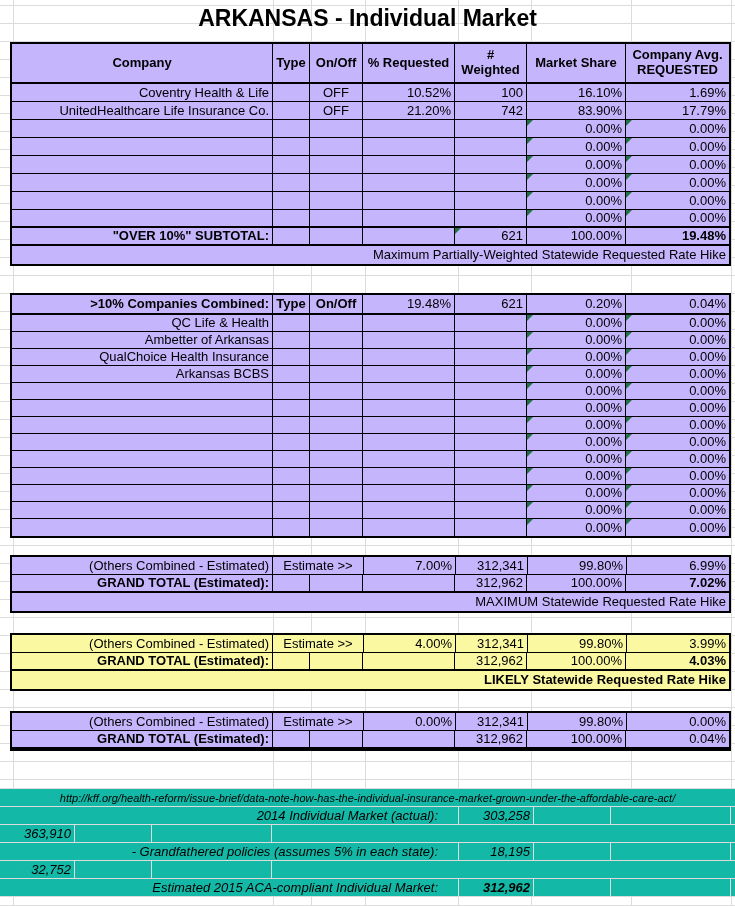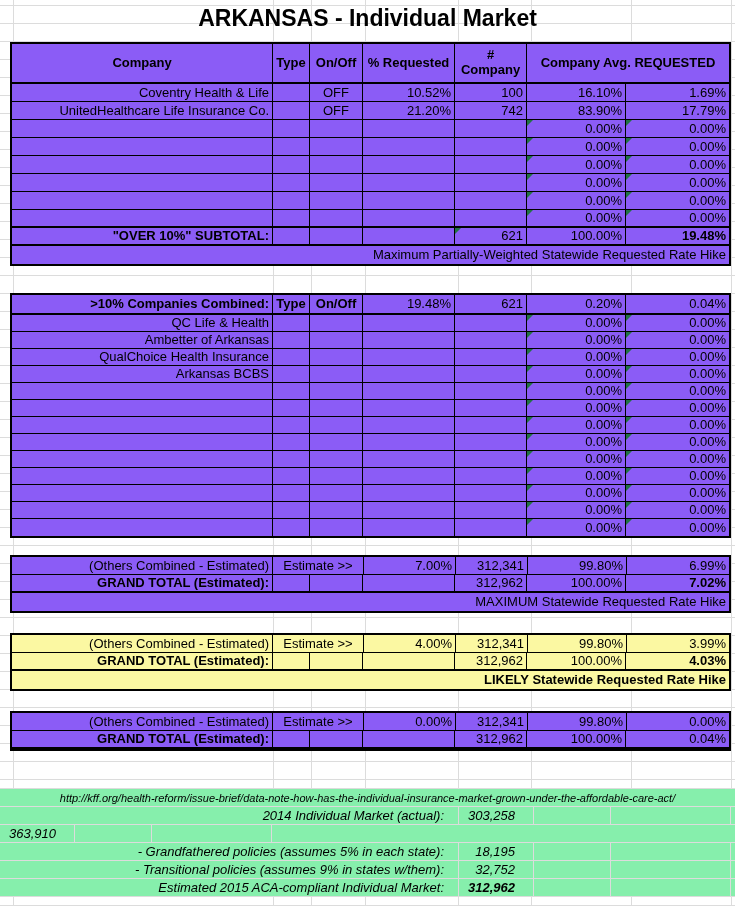--- a/index.html
+++ b/index.html
@@ -11,21 +11,21 @@
       repeating-linear-gradient(to bottom,#DCDCDC 0 1px,transparent 1px 18px),
       linear-gradient(#DCDCDC,#DCDCDC),linear-gradient(#DCDCDC,#DCDCDC),
       linear-gradient(#DCDCDC,#DCDCDC),linear-gradient(#DCDCDC,#DCDCDC),
       linear-gradient(#DCDCDC,#DCDCDC),linear-gradient(#DCDCDC,#DCDCDC),
       linear-gradient(#DCDCDC,#DCDCDC),linear-gradient(#DCDCDC,#DCDCDC);
     background-size:auto auto,1px 100%,1px 100%,1px 100%,1px 100%,1px 100%,1px 100%,1px 100%,1px 100%;
     background-position:0 5px,13px 0,273px 0,311px 0,365px 0,458px 0,531px 0,631px 0,731px 0;
     background-repeat:repeat,no-repeat,no-repeat,no-repeat,no-repeat,no-repeat,no-repeat,no-repeat,no-repeat;}
   .title{position:absolute;top:0;left:0;width:100%;height:36px;line-height:36px;
          text-align:center;font-size:23px;font-weight:bold;z-index:1}
-  .tbl{position:absolute;left:10px;width:721px;border:2px solid #000;background:#8b5cf6;z-index:1}
+  .tbl{position:absolute;left:10px;width:721px;border:2px solid #000;background:#c4b5fd;z-index:1}
   .row{display:flex;height:18px;border-bottom:1px solid #000}
   .row.last{border-bottom:0}
   .c{display:flex;align-items:center;justify-content:flex-end;padding:0 3px;
      border-left:1px solid #000;position:relative;white-space:nowrap;overflow:hidden;line-height:1.05}
   .c:first-child{border-left:0}
   .w-co{width:260px}.w-ty{width:37px}.w-on{width:53px}.w-pc{width:92px}
   .w-en{width:72px}.w-ms{width:99px}.w-wa{flex:1}.w-est{width:91px}
   .c-full{flex:1;border-left:0}
   .cen{justify-content:center}
   .b{font-weight:bold}.i{}
@@ -35,46 +35,47 @@
   .t1 .subtotal{border-bottom-width:2px}
   .t2 .hdr2{height:20px;border-bottom-width:2px}
   .t2 .hdr2 .c{white-space:nowrap}
   .t2 .rows-c .row{height:17px}
   .t2 .rows-c .row:last-child{border-bottom:0}
   .t345 .row2{border-bottom-width:2px}
   .t4{background:#FBF8A2}
   .tri{display:none;position:absolute;top:0;left:0;width:6px;height:6px;
        background:#217346;clip-path:polygon(0 0,100% 0,0 100%)}
   .tri.show{display:block}
-  .summary{position:absolute;left:0;top:788px;width:735px;background:#86efac;z-index:1;
+  .summary{position:absolute;left:0;top:788px;width:735px;background:#14b8a6;z-index:1;
            border-top:1px solid #DCDCDC}
   .srow{display:flex;height:18px;border-bottom:1px solid #DCDCDC;font-style:italic;align-items:center}
   .srow.url{justify-content:center;font-size:11px}
-  .sl{width:459px;padding-right:14px;border-right:1px solid #DCDCDC;
+  .sl{width:459px;padding-right:20px;border-right:1px solid #DCDCDC;
       align-self:stretch;display:flex;align-items:center;justify-content:flex-end;white-space:nowrap}
-  .sv{width:75px;text-align:right;padding-right:18px;border-right:1px solid #DCDCDC;
+  .sv{width:75px;text-align:right;padding-right:3px;border-right:1px solid #DCDCDC;
       align-self:stretch;display:flex;align-items:center;justify-content:flex-end}
   .sp1{width:77px;border-right:1px solid #DCDCDC;align-self:stretch}
   .sp2{width:120px;border-right:1px solid #DCDCDC;align-self:stretch}
 </style>
 </head>
 <body>
 
 <div class="page">
   <div class="grid"></div>
 
   <div class="title">ARKANSAS - Individual Market</div>
 
   <div class="tbl t1" style="top:42px">
     <div class="row hdr1">
       <div class="c w-co">Company</div>
       <div class="c w-ty">Type</div>
       <div class="c w-on">On/Off</div>
       <div class="c w-pc">% Requested</div>
-      <div class="c w-en"># Company</div>
+      <div class="c w-en"># Weighted</div>
+      <div class="c w-ms">Market Share</div>
       <div class="c w-wa">Company Avg. REQUESTED</div>
     </div>
     <div class="rows-c">
         <div class="row">
         <div class="c w-co">Coventry Health &amp; Life</div>
         <div class="c w-ty cen"></div>
         <div class="c w-on cen">OFF</div>
         <div class="c w-pc">10.52%</div>
         <div class="c w-en">100</div>
         <div class="c w-ms">
@@ -496,21 +497,20 @@
         <div class="sp1"></div>
         <div class="sp2"></div>
       </div>
         <div class="srow">
         <div class="sl">- Grandfathered policies (assumes 5% in each state):</div>
         <div class="sv">18,195</div>
         <div class="sp1"></div>
         <div class="sp2"></div>
       </div>
         <div class="srow">
-        <div class="sl">- Transitional policies (assumes 9% in states w/them):</div>
         <div class="sv">32,752</div>
         <div class="sp1"></div>
         <div class="sp2"></div>
       </div>
         <div class="srow">
         <div class="sl">Estimated 2015 ACA-compliant Individual Market:</div>
         <div class="sv b">312,962</div>
         <div class="sp1"></div>
         <div class="sp2"></div>
       </div>

